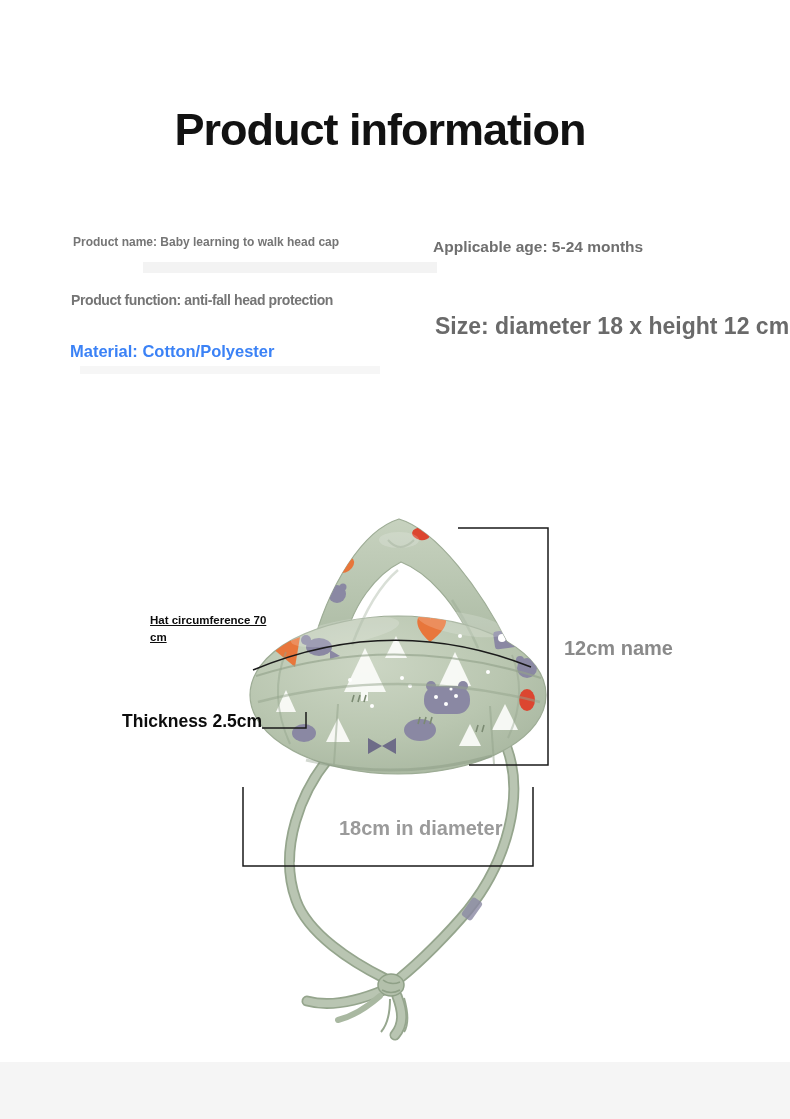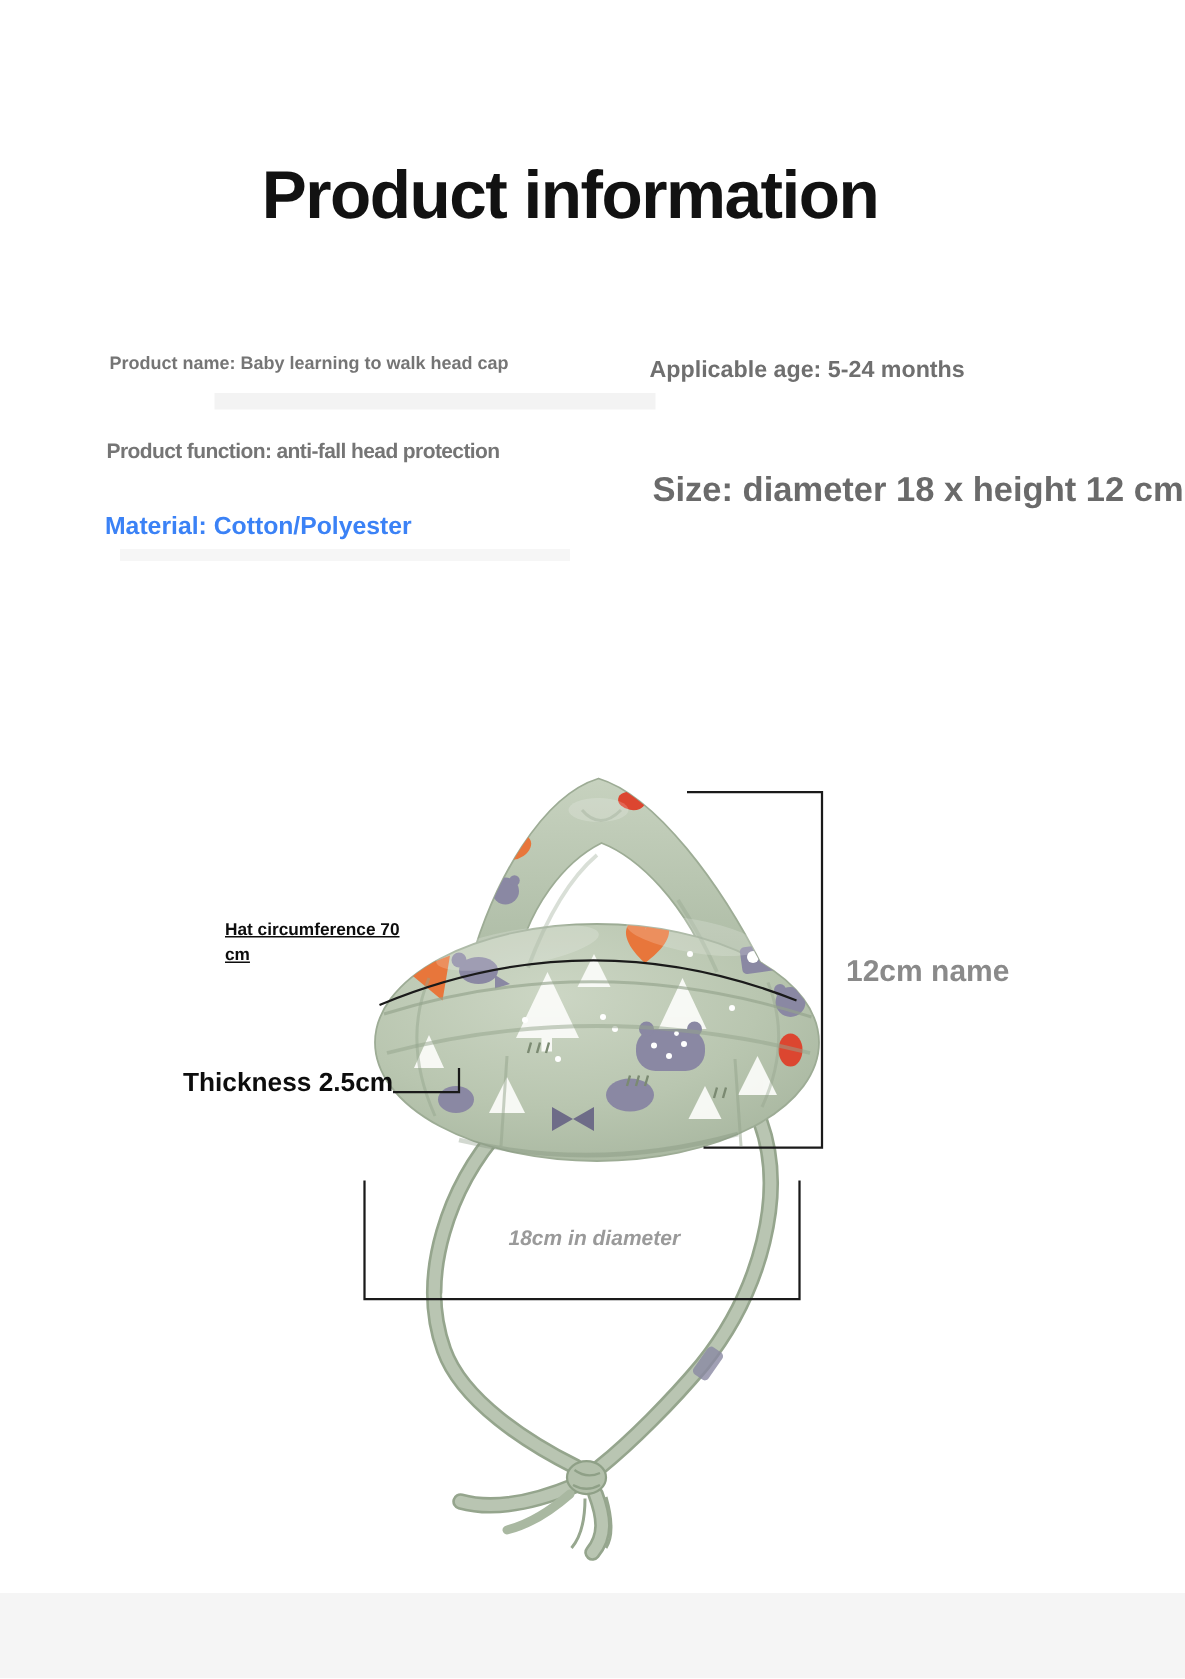--- a/index.html
+++ b/index.html
@@ -20,21 +20,21 @@
   #spec-size{left:435px;top:289px;font-size:23px;color:#6a6a6a;margin-top:24px;}
   #spec-material{left:70px;top:342px;font-size:16.5px;color:#3b82f6;}
   #spec-note{left:70px;top:405px;font-size:13.5px;color:#6f6f6f;letter-spacing:-0.2px;}
   .artifact{background:#f3f3f3;}
   #bar-1{left:143px;top:262px;width:294px;height:11px;}
   #bar-2{left:80px;top:366px;width:300px;height:8px;background:#f6f6f6;}
   .fig-label{font-weight:bold;}
   #label-circumference{left:150px;top:612px;width:130px;font-size:11.5px;line-height:1.5;color:#0d0d0d;text-decoration:underline;}
   #label-thickness{left:122px;top:699px;font-size:17.5px;color:#0d0d0d;margin-top:12px;}
   #label-height{left:564px;top:637px;font-size:20px;color:var(--label-gray,#8a8a8a);}
-  #label-diameter{left:339px;top:817px;font-size:14px;color:#9a9a9a;font-style:italic;}
+  #label-diameter{left:339px;top:817px;font-size:20px;color:#9a9a9a;}
   #figure-svg{left:0;top:0;}
   #footer-band{left:0;top:1062px;width:790px;height:57px;background:#f5f5f5;}
 </style>
 </head>
 <body>
 
 <div id="stage">
 
   <h1 id="page-title" class="abs">Product information</h1>
 

